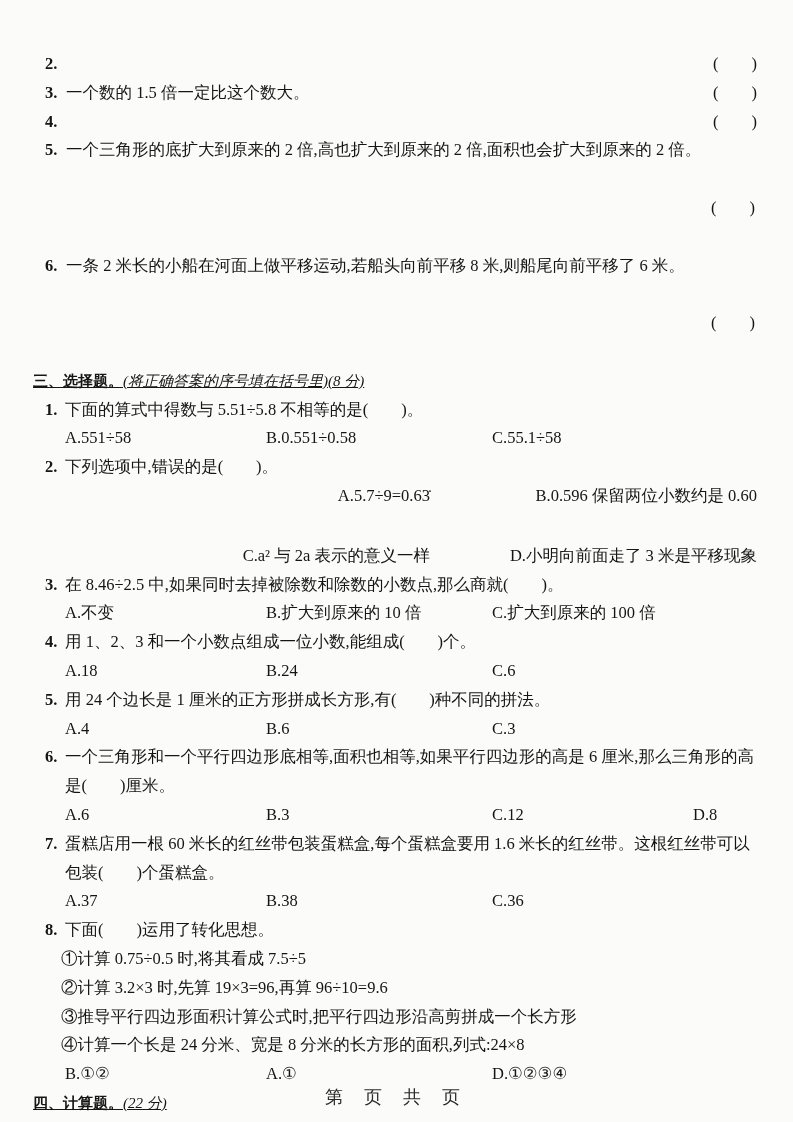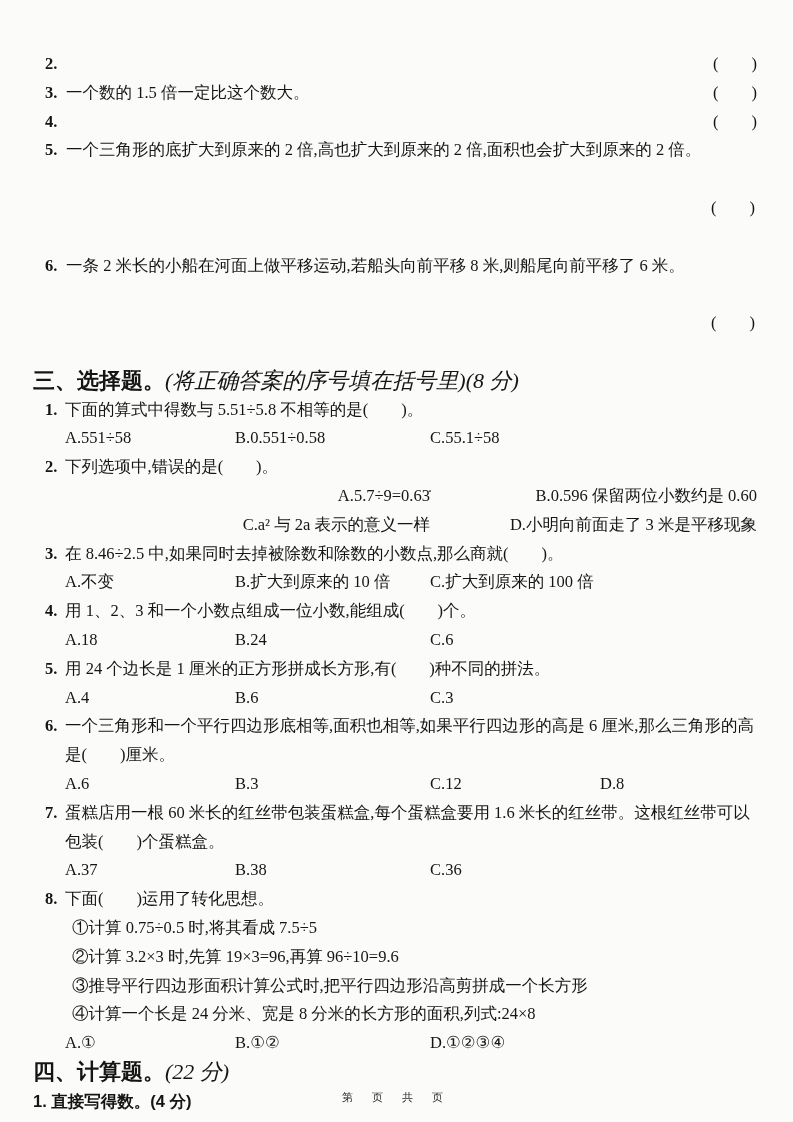--- a/index.html
+++ b/index.html
@@ -12,36 +12,36 @@
     overflow:hidden;
   }
   .qnum{font-weight:bold;}
   
   .jq{display:flex;margin-left:12px;}
   .jq .qnum{flex:0 0 21px;}
   .jq .qtext{flex:1 1 auto;}
   .jq .paren{margin-left:auto;white-space:pre;padding-left:8px;}
   .paren-line{text-align:right;white-space:pre;margin-right:2px;}
   
-  .sec-header{font-family:"Liberation Sans","DejaVu Sans",sans-serif;font-weight:bold;font-size:22px;}
+  .sec-header{font-family:"Liberation Sans","DejaVu Sans",sans-serif;font-weight:bold;font-size:15px;text-decoration:underline;}
   .sec-note{font-weight:normal;font-style:italic;font-family:"Liberation Serif","DejaVu Serif",serif;}
   
   .cq{position:relative;margin-left:12px;padding-left:20px;}
   .cq .qnum{position:absolute;left:0;top:0;}
-  .opts{margin-left:32px;display:grid;grid-template-columns:170px 195px 170px auto;}
+  .opts{margin-left:32px;display:grid;grid-template-columns:170px 195px 170px auto;gap:31px;}
   .opts.grid2x2{grid-template-columns:365px auto;text-align:right;}
   .opt{white-space:pre;}
-  .subitem{margin-left:39px;}
+  .subitem{margin-left:28px;}
   
   .calc-sub{font-family:"Liberation Sans","DejaVu Sans",sans-serif;font-weight:bold;}
   .calc-row{margin-left:32px;display:grid;grid-template-columns:175px 190px 170px auto;}
   
   .footer{
     position:absolute;left:0;top:1083px;width:100%;text-align:center;
-    font-size:11px;letter-spacing:8px;color:#2a2a2a;
+    font-size:18px;letter-spacing:8px;color:#2a2a2a;
     font-family:"Liberation Sans","DejaVu Sans",sans-serif;
   }
 </style>
 </head>
 <body>
 
 <div class="page">
 
   <div class="jq">
     <span class="qnum">2.</span>
@@ -149,22 +149,22 @@
 
   <div class="cq">
     <span class="qnum">8.</span>
     <span class="qstem">下面(　　)运用了转化思想。</span>
   </div>
   <div class="subitem">①计算 0.75÷0.5 时,将其看成 7.5÷5</div>
   <div class="subitem">②计算 3.2×3 时,先算 19×3=96,再算 96÷10=9.6</div>
   <div class="subitem">③推导平行四边形面积计算公式时,把平行四边形沿高剪拼成一个长方形</div>
   <div class="subitem">④计算一个长是 24 分米、宽是 8 分米的长方形的面积,列式:24×8</div>
   <div class="opts">
+    <span class="opt">B.①②</span>
     <span class="opt">A.①</span>
-    <span class="opt">B.①②</span>
     <span class="opt">D.①②③④</span>
   </div>
 
   <div class="sec-header">
     <span>四、计算题。</span><span class="sec-note">(22 分)</span>
   </div>
   <div class="calc-sub">1. 直接写得数。(4 分)</div>
   <div class="calc-row">
     <span class="opt">36÷10=</span>
     <span class="opt">0.23×0.2=</span>

